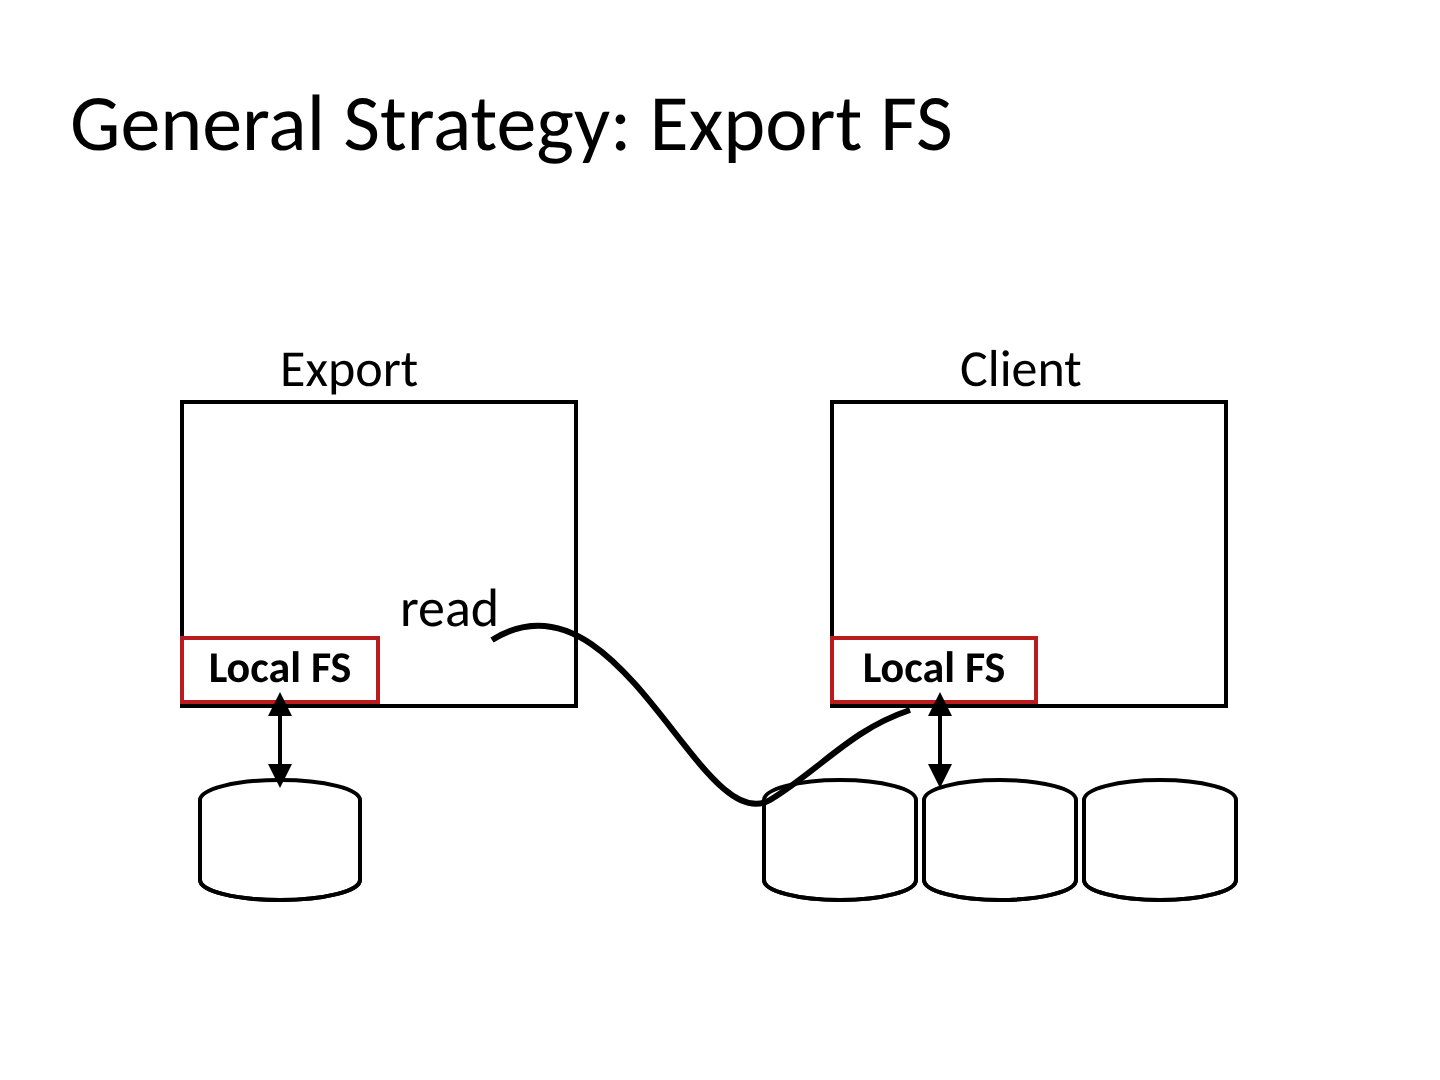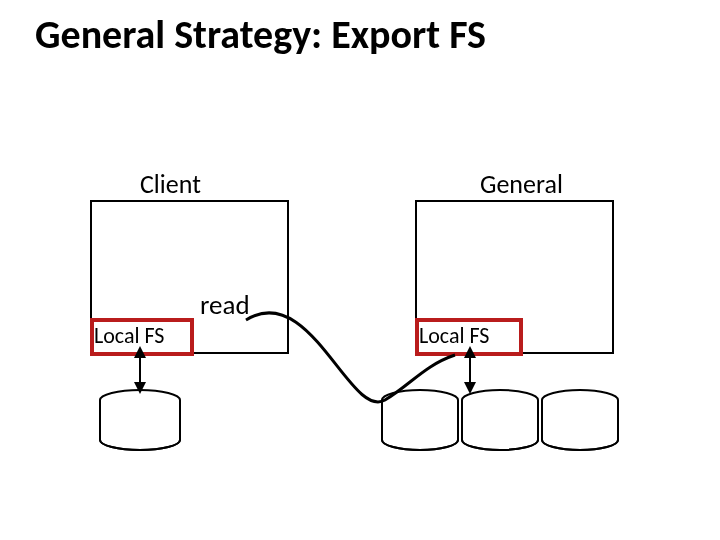--- a/index.html
+++ b/index.html
@@ -12,42 +12,44 @@
     color: #000;
   }
   .slide {
     position: relative;
     width: 720px;
     height: 540px;
   }
   .title {
     position: absolute;
     left: 35px;
-    top: 10px;
+    top: 37px;
     font-size: 40px;
-    font-weight: 700;
+    font-weight: 400;
   }
   
   .label {
     position: absolute;
     font-size: 26px;
   }
   
   .box {
     position: absolute;
     border: 2px solid #000;
     background: transparent;
   }
   
   .cell {
     position: absolute;
-    border: 4px solid #b91c1c;
+    border: 2px solid #b91c1c;
     font-size: 22px;
+    text-align: center;
     line-height: 28px;
     background: transparent;
+    font-weight: bold;
   }
   
   .anno {
     position: absolute;
     font-size: 27px;
   }
   
   svg.overlay {
     position: absolute;
     left: 0;
@@ -57,29 +59,29 @@
     pointer-events: none;
   }
 </style>
 </head>
 <body>
 
 <div class="slide">
 
   <div class="title">General Strategy: Export FS</div>
 
-  <div class="label" style="left:140px; top:168px;">Client</div>
+  <div class="label" style="left:140px; top:168px;">Export</div>
 
   <div class="box" style="left:90px; top:200px; width:195px; height:150px;"></div>
 
   <div class="cell" style="left:90px; top:318px; width:96px; height:30px;">Local FS</div>
 
   <div class="anno" style="left:200px; top:288px;">read</div>
 
-  <div class="label" style="left:480px; top:168px;">General</div>
+  <div class="label" style="left:480px; top:168px;">Client</div>
 
   <div class="box" style="left:415px; top:200px; width:195px; height:150px;"></div>
 
   <div class="cell" style="left:415px; top:318px; width:100px; height:30px;">Local FS</div>
 
   <svg class="overlay" viewBox="0 0 720 540">
     <defs>
       <marker id="arrow" viewBox="0 0 10 10" refX="5" refY="5" markerWidth="6" markerHeight="6" orient="auto-start-reverse">
         <path d="M 0 0 L 10 5 L 0 10 z" fill="#000"></path>
       </marker>

